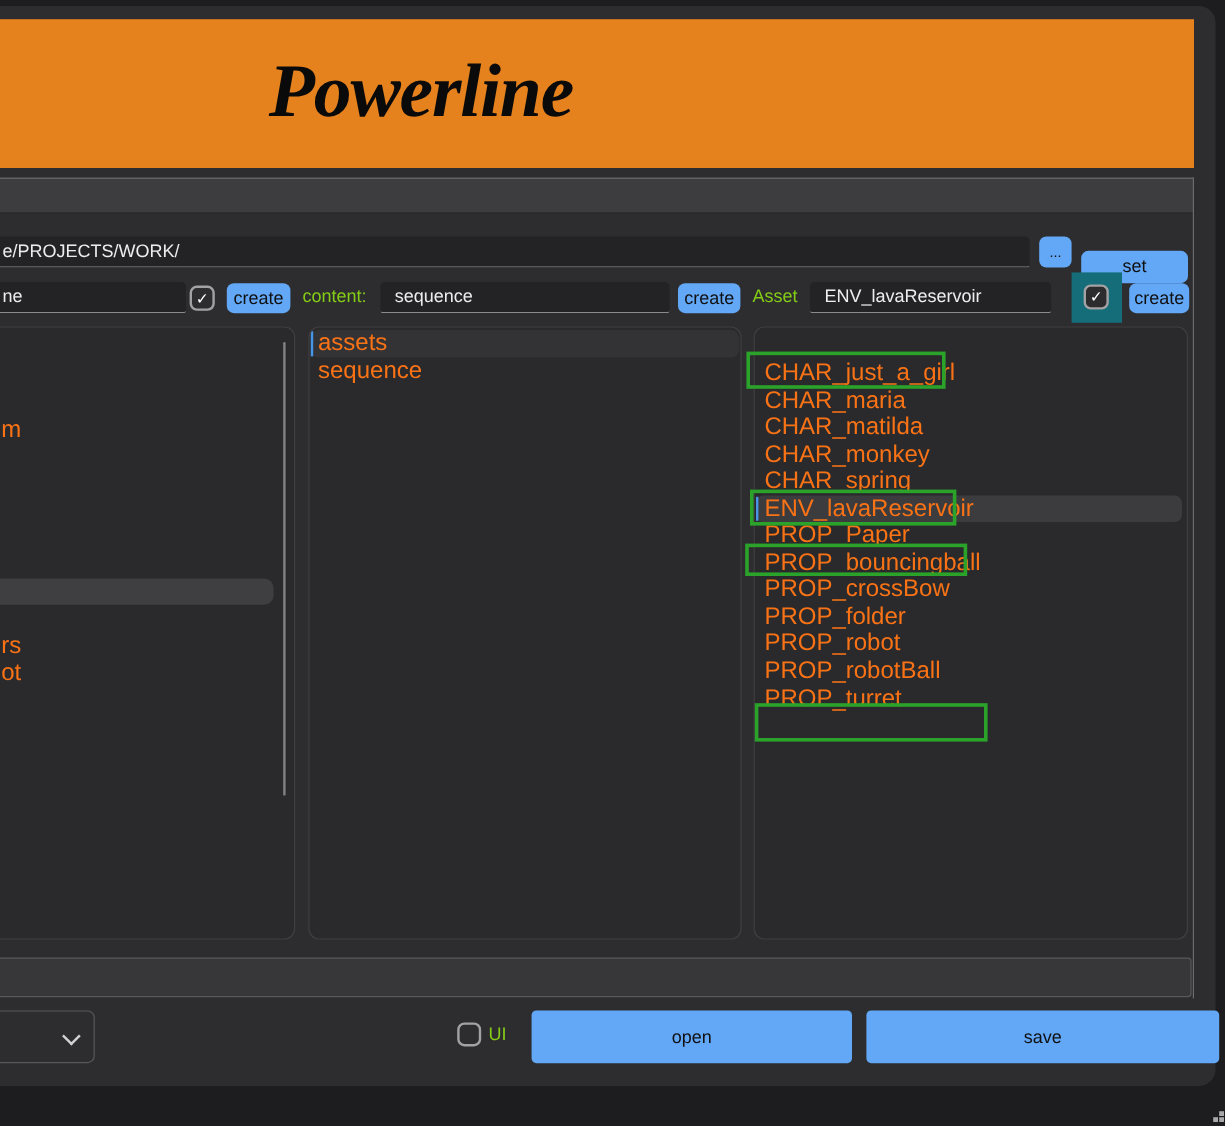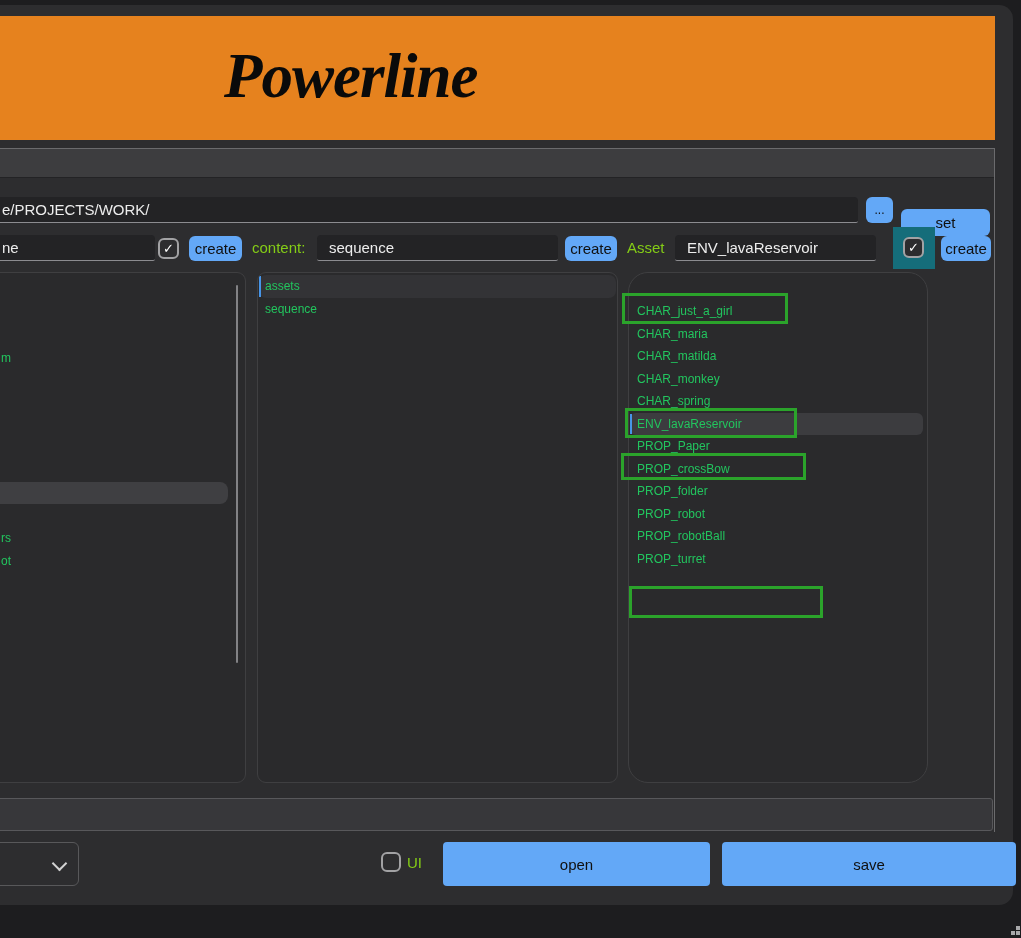--- a/index.html
+++ b/index.html
@@ -22,21 +22,21 @@
   .btn{background:#63a8f7;border:none;border-radius:6px;color:#101010;font-size:15px;
        font-family:inherit;cursor:pointer;padding:0;}
   .lbl{font-size:15px;color:#84cc16;line-height:24px;white-space:nowrap;}
 
   .cbx{box-sizing:border-box;width:21px;height:21px;border:2px solid #a2a2a4;border-radius:6px;
        display:flex;align-items:center;justify-content:center;background:transparent;}
   .cbx .check{color:#ffffff;font-size:13px;font-weight:bold;line-height:1;}
 
   .panel{background:#2a2a2c;border:1px solid #3f3f41;border-radius:9px;top:272px;height:511px;
          box-sizing:border-box;overflow:hidden;}
-  .row{height:22.55px;line-height:22.55px;font-size:12px;color:#22c55e;
+  .row{height:22.55px;line-height:22.55px;font-size:20px;color:#f97316;
        white-space:nowrap;position:relative;}
   .blue-bar{position:absolute;left:0;top:1px;bottom:1px;width:2px;background:#4795e8;}
 
   .lp-rows{position:absolute;left:0;right:0;top:6px;}
   .lp-rows .row{padding-left:40px;}
   .lp-rows .row.sel{background:#3f3f42;border-radius:8px;margin-right:17px;}
 
   .mp-rows{position:absolute;left:1px;right:1px;top:2px;}
   .mp-rows .row{height:23px;line-height:23px;padding-left:6px;}
   .mp-rows .row.sel{background:#333336;border-radius:7px;}
@@ -120,32 +120,33 @@
       <div class="row sel">
         <span class="blue-bar"></span>
         <span>assets</span>
       </div>
       <div class="row">
         <span>sequence</span>
       </div>
     </div>
   </div>
 
-  <div class="abs panel" style="left:628px;width:300px;border-radius:20px;">
+  <div class="abs panel" style="left:628px;width:362px;">
     <div class="rp-rows">
       <div class="row">CHAR_just_a_girl</div>
       <div class="row">CHAR_maria</div>
       <div class="row">CHAR_matilda</div>
       <div class="row">CHAR_monkey</div>
       <div class="row">CHAR_spring</div>
       <div class="row sel">
         <span class="blue-bar"></span>
         <span>ENV_lavaReservoir</span>
       </div>
       <div class="row">PROP_Paper</div>
+      <div class="row">PROP_bouncingball</div>
       <div class="row">PROP_crossBow</div>
       <div class="row">PROP_folder</div>
       <div class="row">PROP_robot</div>
       <div class="row">PROP_robotBall</div>
       <div class="row">PROP_turret</div>
     </div>
   </div>
 
   <div class="abs green-box" style="left:622px;top:293px;width:166px;height:31px;"></div>
   <div class="abs green-box" style="left:625px;top:408px;width:172px;height:30px;"></div>

